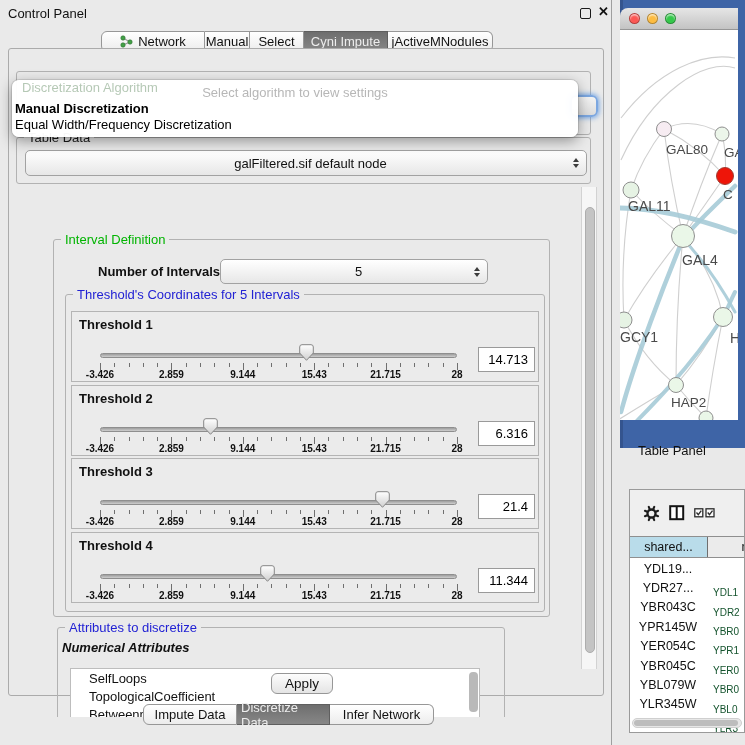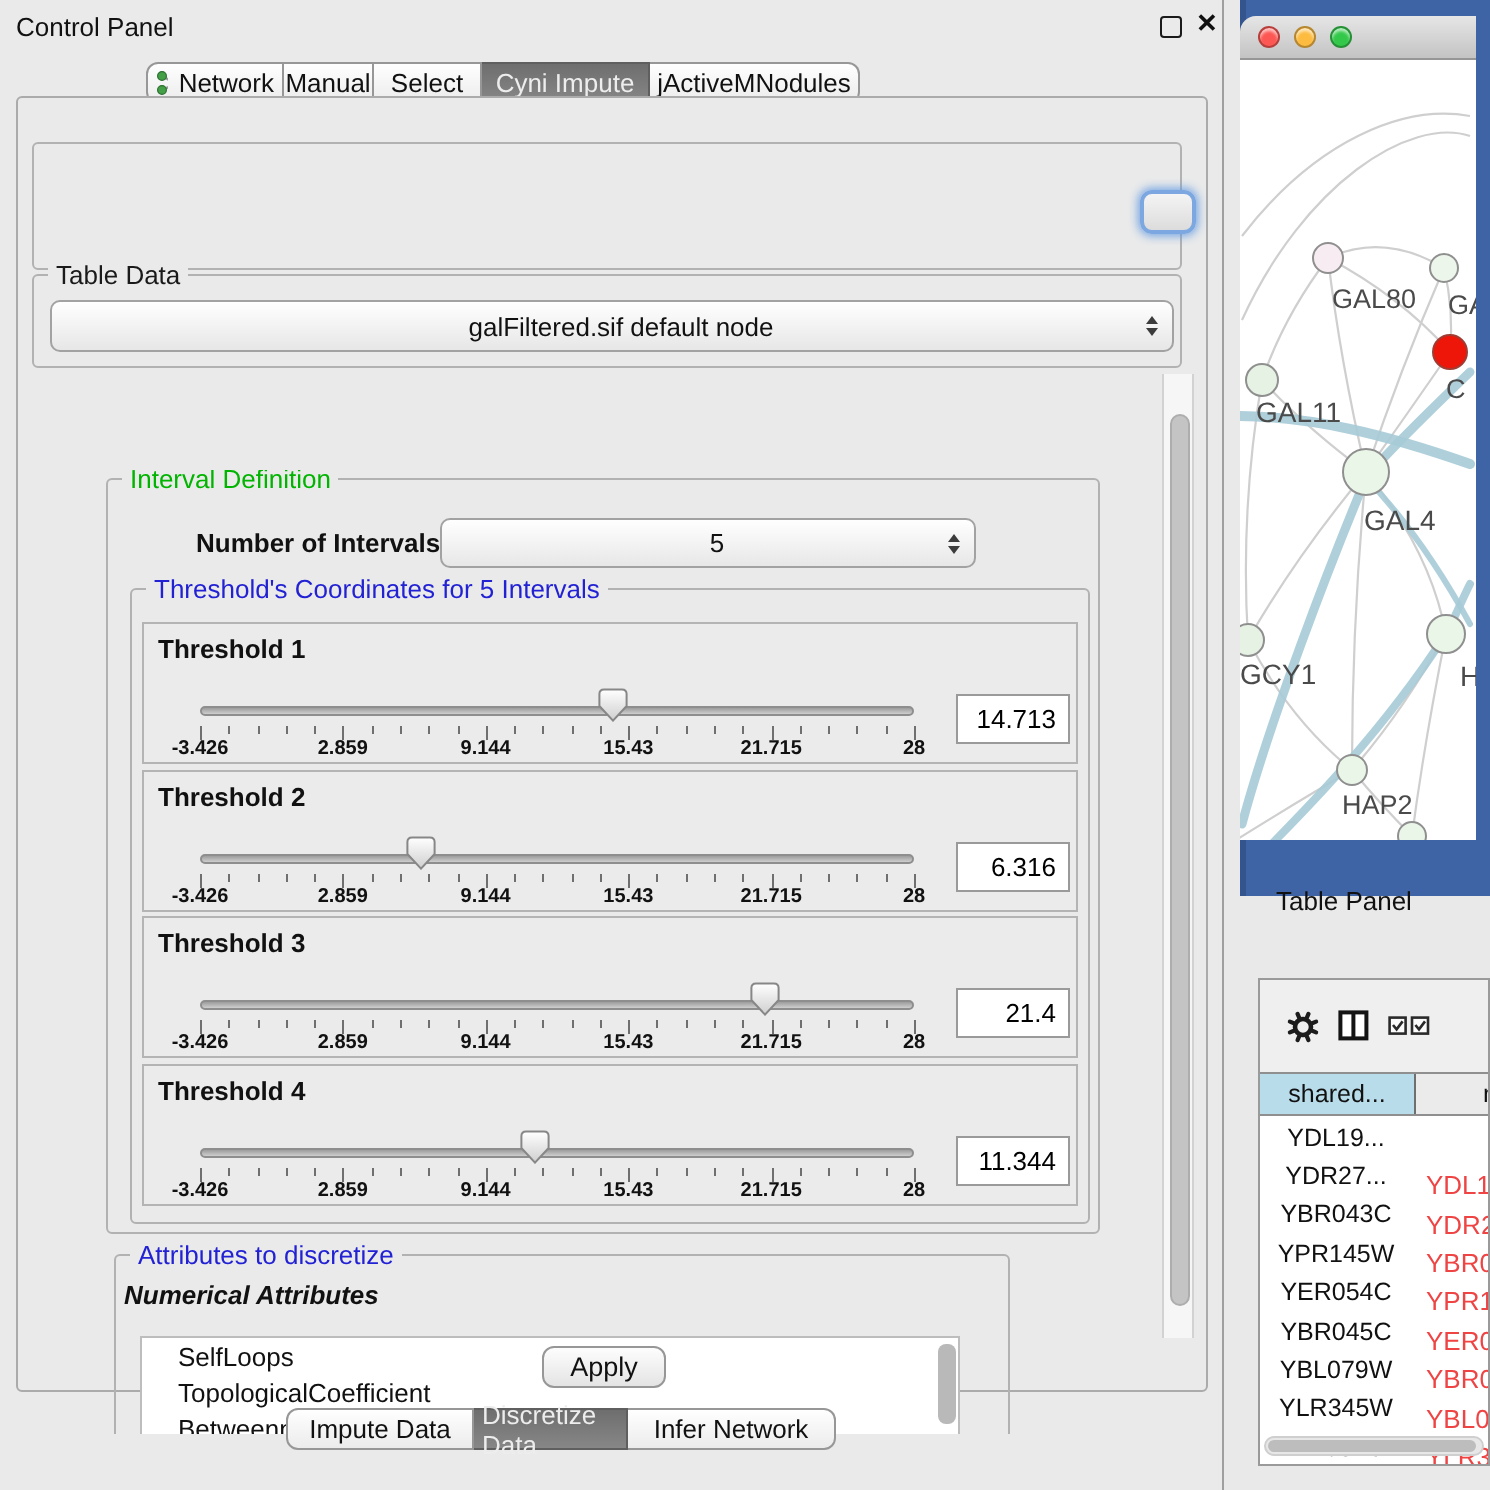--- a/index.html
+++ b/index.html
@@ -76,21 +76,21 @@
   #net-canvas{position:absolute;left:7px;top:30px;width:118px;height:390px;background:#fff;overflow:hidden;}
 
   #tp-title{position:absolute;left:25px;top:443px;font-size:13px;color:#111;}
   #table-box{position:absolute;left:16px;top:489px;width:116px;height:244px;background:#fff;border:1px solid #9a9a9a;overflow:hidden;}
   #tp-toolbar{position:absolute;left:0;top:0;width:100%;height:46px;background:#efefef;display:flex;align-items:center;padding-left:13px;gap:9px;}
   #tp-header{position:absolute;left:0;top:46px;width:200px;height:22px;border-top:1px solid #8f8f8f;border-bottom:1px solid #8f8f8f;display:flex;}
   .tp-col-h{font-size:12.5px;color:#111;display:flex;align-items:center;justify-content:center;height:100%;}
   #tp-rows{position:absolute;left:0;top:69px;width:200px;}
   .tp-row{display:flex;height:19.4px;align-items:center;}
   .tp-c1{width:76px;text-align:center;font-size:12.5px;color:#111;}
-  .tp-c2{padding-left:7px;font-size:13px;color:#ef4444;margin-top:48px;}
+  .tp-c2{padding-left:7px;font-size:10px;color:#14532d;margin-top:48px;}
   #tp-hscroll{position:absolute;left:2px;top:228px;width:110px;height:10px;background:#e7e7e7;border:1px solid #cfcfcf;border-radius:5px;}
   #tp-hthumb{position:absolute;left:1px;top:1px;width:104px;height:6px;background:#bdbdbd;border-radius:3px;}
 </style>
 </head>
 <body>
 
 <svg width="0" height="0" style="position:absolute">
   <defs>
     <linearGradient id="thumbGrad" x1="0" y1="0" x2="0" y2="1">
       <stop offset="0" stop-color="#ffffff"></stop>
@@ -98,21 +98,21 @@
     </linearGradient>
   </defs>
 </svg>
 
 <div id="left-panel">
   <div class="cp-title">Control Panel</div>
   <div class="win-btn" id="float-btn"></div>
   <div class="win-btn" id="close-btn">✕</div>
 
   <div class="seg-tabs" id="top-tabs" style="left:73px;top:31px;">
-      <div class="seg" style="width: 69px;">
+      <div class="seg" style="width: 104px; margin-left: 28px;">
         <svg width="13" height="13">
           <line x1="3" y1="3" x2="10" y2="7" stroke="#9a9a9a" stroke-width="1.2"></line>
           <line x1="3" y1="10" x2="10" y2="7" stroke="#9a9a9a" stroke-width="1.2"></line>
           <circle cx="3" cy="3" r="2.2" fill="#43a047" stroke="#2e7031" stroke-width="0.6"></circle>
           <circle cx="3" cy="10" r="2.2" fill="#43a047" stroke="#2e7031" stroke-width="0.6"></circle>
           <circle cx="10" cy="7" r="2.2" fill="#43a047" stroke="#2e7031" stroke-width="0.6"></circle>
         </svg>
         <span>Network</span>
       </div>
       <div class="seg" style="width: 45px;">
@@ -337,27 +337,35 @@
 
     <div id="v-scrollbar" style="left:572px;top:138px;">
       <div id="v-scroll-thumb"></div>
     </div>
 
     <div id="apply-btn">
       <span>Apply</span>
     </div>
   </div>
 
+  <div id="algo-popup">
+    <span id="algo-ghost">Discretization Algorithm</span>
+    <span id="algo-hint">Select algorithm to view settings</span>
+    <div id="algo-items">
+        <div class="algo-item" style="top: 21px; font-weight: bold;">Manual Discretization</div>
+        <div class="algo-item" style="top: 37px;">Equal Width/Frequency Discretization</div>
+      </div>
+  </div>
   <div id="focus-combo"></div>
 
   <div class="seg-tabs" id="bottom-tabs" style="left:143px;top:704px;">
       <div class="seg" style="width: 94px;">
         <span>Impute Data</span>
       </div>
-      <div class="seg sel" style="width: 77px; justify-content: center;">
+      <div class="seg sel" style="width: 93px; justify-content: center;">
         <span>Discretize Data</span>
       </div>
       <div class="seg" style="width: 104px;">
         <span>Infer Network</span>
       </div>
     </div>
 </div>
 
 <div id="right-area">
   <div id="net-window"></div>

